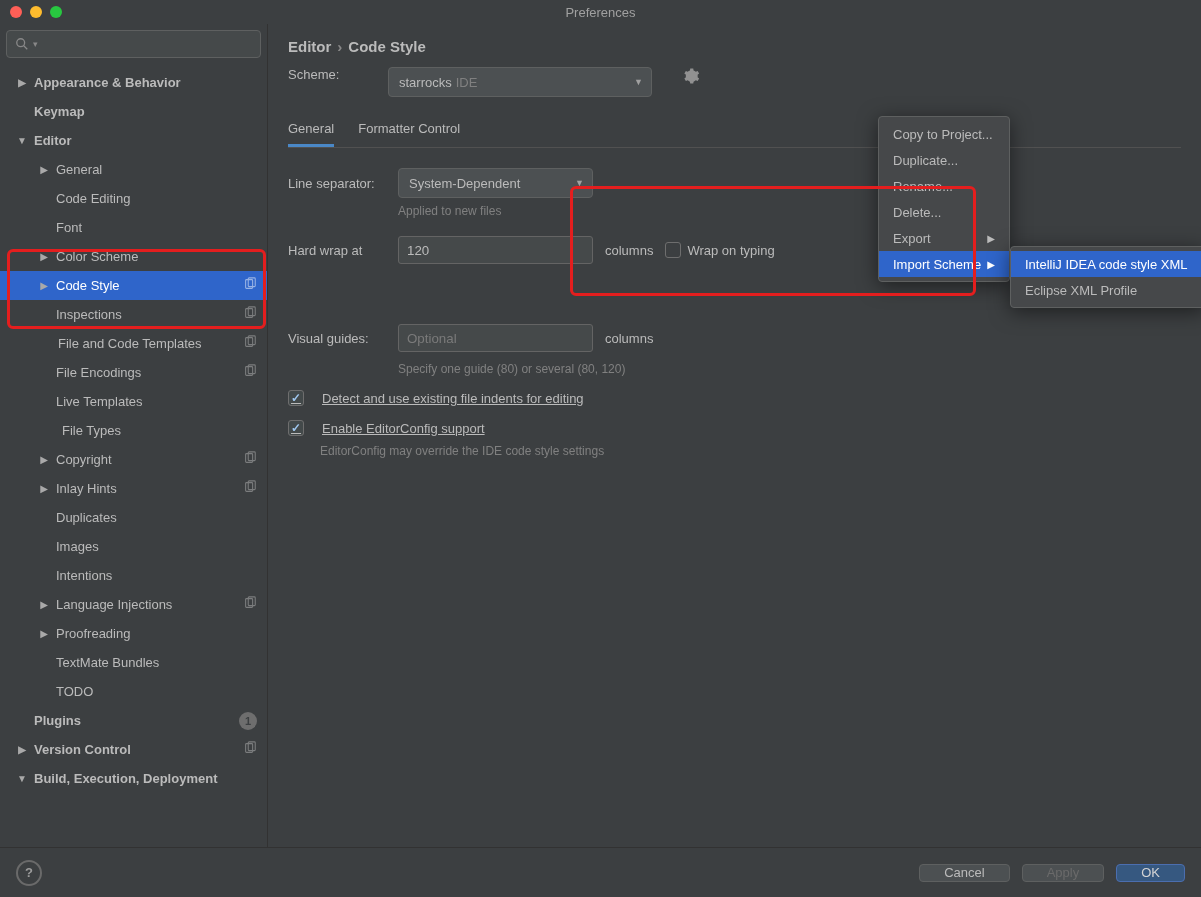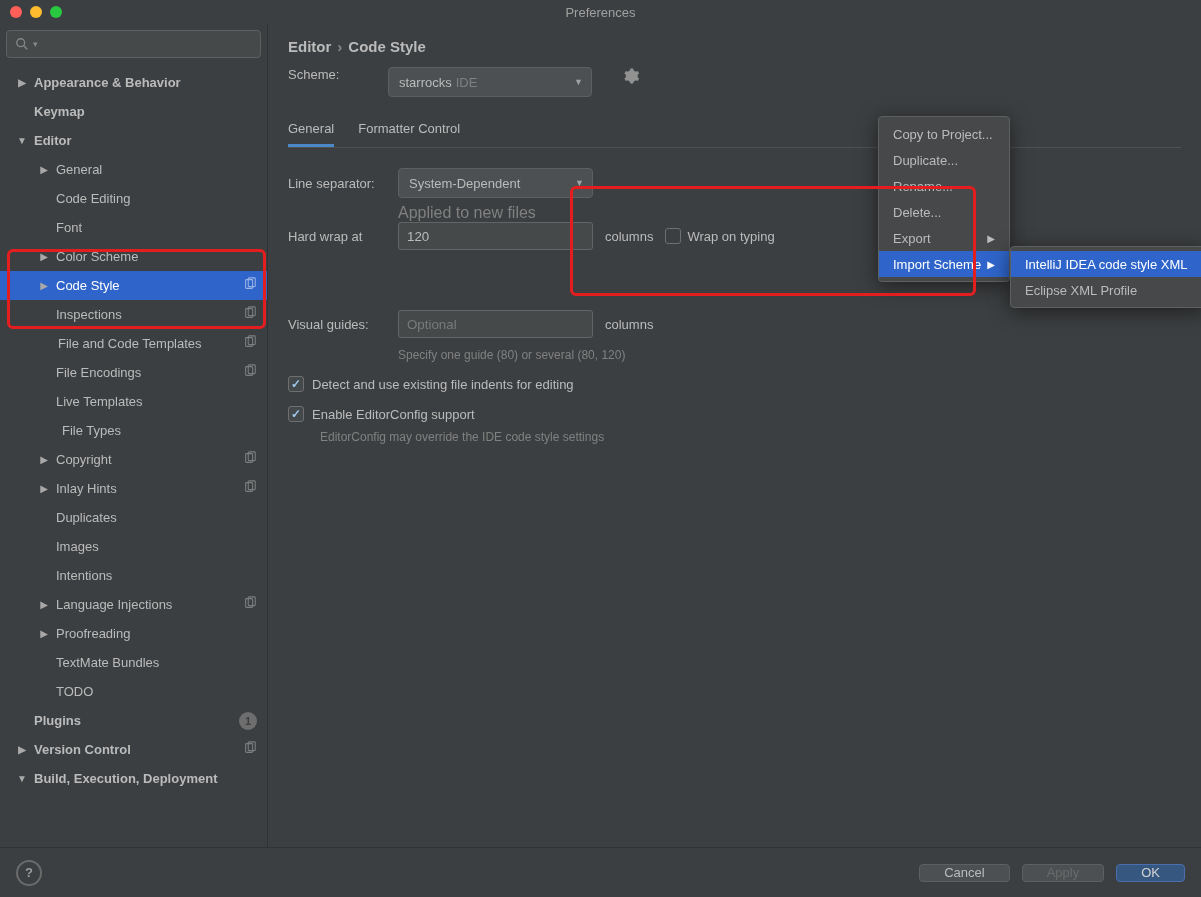--- a/index.html
+++ b/index.html
@@ -27,37 +27,37 @@
     .node .copy-icon { margin-left:auto; opacity:.5; }
     .d0 { padding-left:16px; } .d1 { padding-left:38px; }
     .badge { margin-left:auto; width:18px; height:18px; border-radius:50%; background:#6e6e6e; color:#3c3f41; font-size:11px; font-weight:700; display:flex; align-items:center; justify-content:center; }
     .main { flex:1; padding:10px 20px 0 20px; position:relative; }
     .breadcrumb { font-size:15px; font-weight:700; color:#bbbbbb; padding:4px 0 12px; }
     .breadcrumb .sep { color:#888; margin:0 6px; }
     .row { display:flex; align-items:flex-start; margin-bottom:12px; }
     .label { width:100px; color:#bbbbbb; }
     .select { height:30px; background:#4c5052; border:1px solid #5e6060; border-radius:4px; display:flex; align-items:center; padding:0 26px 0 10px; color:#bbbbbb; min-width:195px; position:relative; cursor:pointer; }
     .select .tri { position:absolute; right:8px; font-size:9px; color:#a0a0a0; }
-    .scheme-row .select { width:204px; }
+    .scheme-row .select { width:264px; }
     .scheme-row .select .dim { color:#808080; margin-left:4px; }
     .gear { margin-left:30px; cursor:pointer; color:#a0a0a0; }
     .tabs { display:flex; gap:24px; border-bottom:1px solid #515151; margin:16px 0 20px; }
     .tab { padding:8px 0; color:#bbbbbb; cursor:pointer; border-bottom:3px solid transparent; }
     .tab.active { border-bottom:3px solid #4a88c7; }
     .field-row { display:flex; align-items:center; margin-bottom:10px; }
     .field-label { width:110px; }
     .text-input { height:28px; background:#45494a; border:1px solid #646464; border-radius:3px; color:#bbbbbb; padding:0 8px; width:195px; }
     .text-input::placeholder { color:#7a7a7a; }
-    .hint { color:#808080; font-size:16px; margin-left:110px; margin-top:-4px; }
+    .hint { color:#808080; font-size:12px; margin-left:110px; margin-top:-4px; margin-bottom:18px; }
     .after { margin-left:12px; color:#bbbbbb; }
     .chk-wrap { display:flex; align-items:center; gap:6px; margin-left:12px; }
     .checkbox { width:16px; height:16px; border:1px solid #6e6e6e; border-radius:3px; display:inline-flex; align-items:center; justify-content:center; background:transparent; }
     .checkbox.checked { background:#43494a; }
     .checkbox.checked::after { content:"✓"; color:#a0c8f0; font-size:12px; font-weight:700; }
-    .chk-row { display:flex; align-items:center; gap:8px; margin:14px 0; }
+    .chk-row { display:flex; align-items:center; gap:18px; margin:14px 0;text-decoration:underline; }
     .sub-hint { color:#808080; font-size:12px; margin-left:32px; margin-top:-6px; }
     .guide-hint { color:#808080; font-size:12px; margin-left:110px; margin-top:2px; margin-bottom:14px; }
     .footer { position:absolute; bottom:0; left:0; right:0; height:50px; border-top:1px solid #323232; display:flex; align-items:center; padding:0 16px; background:#3c3f41; }
     .help { width:26px; height:26px; border-radius:13px; border:2px solid #6a6a6a; color:#9c9c9c; display:flex; align-items:center; justify-content:center; font-weight:700; cursor:pointer; }
     .btns { margin-left:auto; display:flex; gap:12px; }
     .btn { height:18px; padding:0 24px; border-radius:4px; border:1px solid #5e6060; background:#4c5052; color:#bbbbbb; cursor:pointer; display:flex; align-items:center; }
     .btn.disabled { color:#6a6a6a; }
     .btn.primary { background:#365880; border-color:#4b6eaf; color:#d4d4d4; }
     .popup { position:absolute; background:#46484a; border:1px solid #5e6060; box-shadow:0 4px 20px rgba(0,0,0,0.5); border-radius:4px; z-index:10; }
     .menu-item { height:26px; display:flex; align-items:center; padding:0 14px; color:#bbbbbb; cursor:pointer; position:relative; }

